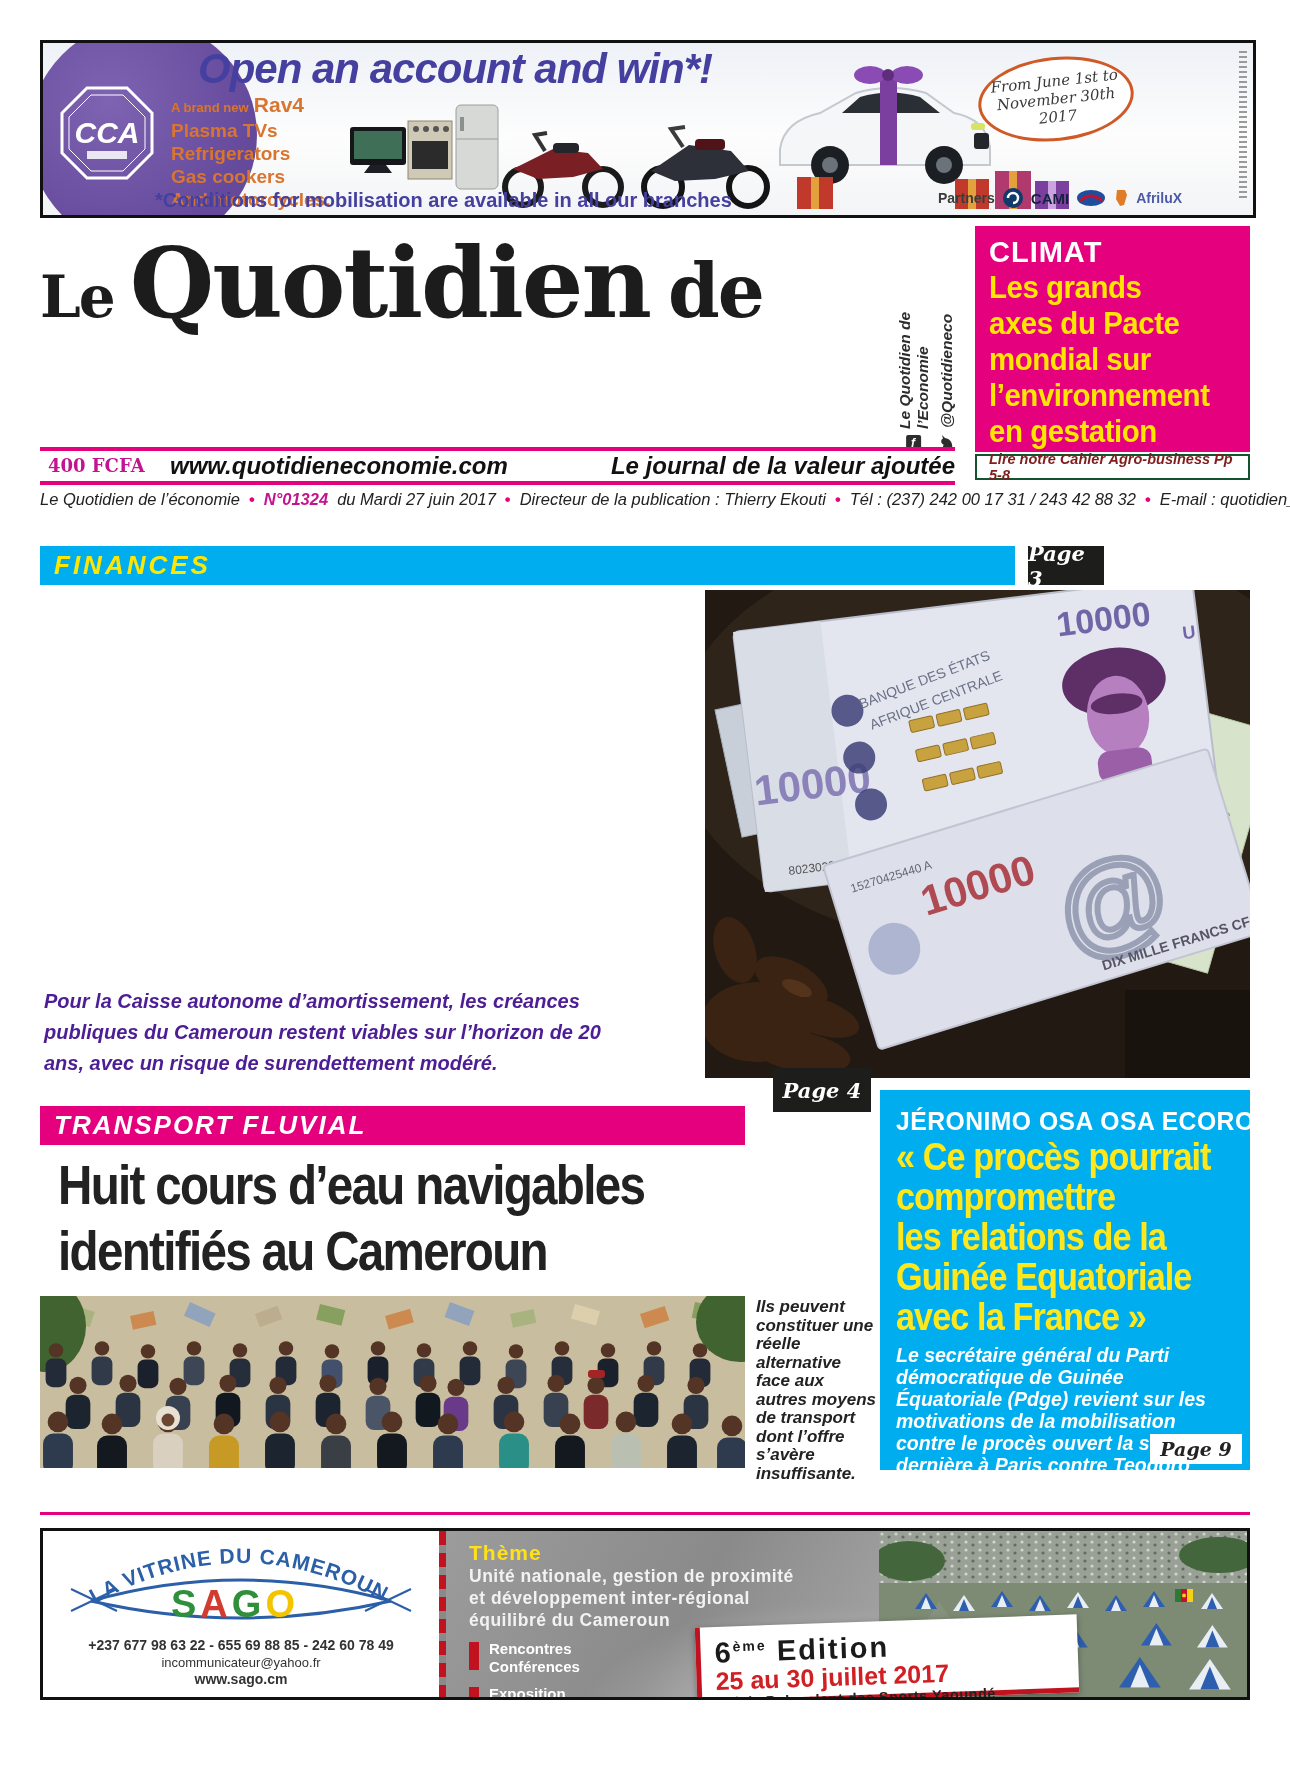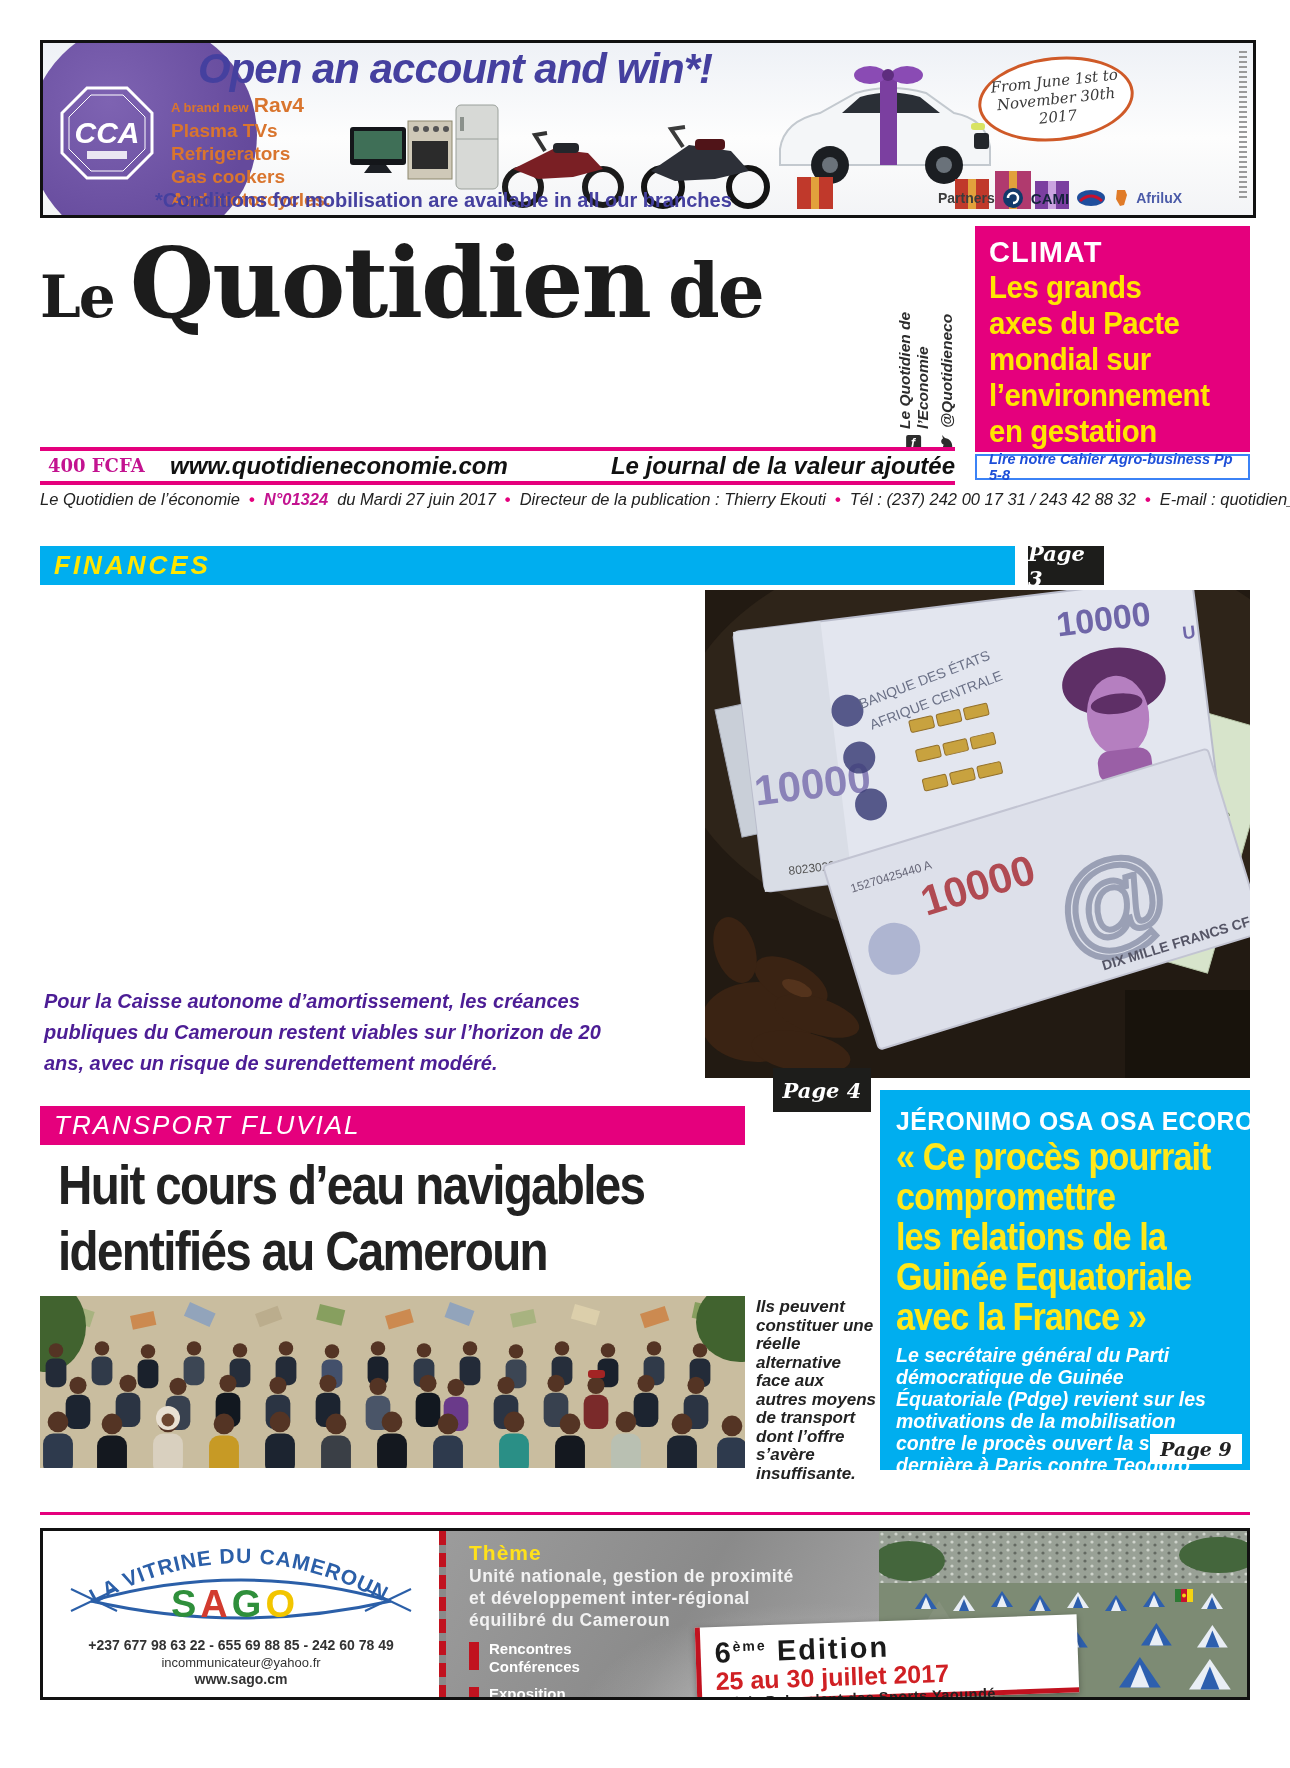--- a/index.html
+++ b/index.html
@@ -40,23 +40,23 @@
   .vtxt{writing-mode:vertical-rl;transform:rotate(180deg);font-size:15.5px;font-weight:bold;font-style:italic;
         color:#2d2d2d;display:flex;align-items:center;gap:6px;}
   .fb-ic{width:15px;height:15px;background:#2d2d2d;color:#fff;font-weight:bold;font-size:12px;
          display:flex;align-items:center;justify-content:center;transform:rotate(90deg);border-radius:2px;}
 
   
   .climat{left:975px;top:226px;width:275px;height:226px;background:#e5007d;padding:10px 14px;box-sizing:border-box;}
   .climat .kick{color:#fff;font-weight:bold;font-size:29px;letter-spacing:1px;}
   .climat .hl{color:#ffe600;font-weight:bold;font-size:32px;line-height:36px;letter-spacing:-0.5px;
               transform:scaleX(.92);transform-origin:left;white-space:nowrap;}
-  .climat-note{left:975px;top:454px;width:275px;height:26px;background:#fff;border:2px solid #3b82f6;
+  .climat-note{left:975px;top:454px;width:275px;height:26px;background:#fff;border:2px solid #14532d;
                box-sizing:border-box;display:flex;align-items:center;justify-content:center;
-               font-size:14.5px;font-weight:bold;font-style:italic;color:#1d4ed8;padding-left:12px;}
+               font-size:14.5px;font-weight:bold;font-style:italic;color:#7f1d1d;padding-left:12px;}
 
   .rule{background:#e5007d;height:4px;}
   .priceline{left:40px;top:452px;width:915px;height:28px;}
   .price{position:absolute;left:8px;top:3px;font-family:"DejaVu Serif",serif;font-weight:bold;
          font-size:18px;color:#c31390;}
   .site{position:absolute;left:130px;top:0;font-size:24px;font-weight:bold;font-style:italic;color:#111;}
   .slogan{position:absolute;right:0;top:0;font-size:24px;font-weight:bold;font-style:italic;color:#111;}
 
   .folio{left:40px;top:490px;width:1210px;font-size:16.5px;font-style:italic;color:#222;
          display:flex;gap:9px;white-space:nowrap;}
@@ -73,21 +73,21 @@
   
   .hl-main{left:40px;top:584px;width:680px;color:#222;font-weight:bold;font-size:81px;line-height:97px;
            letter-spacing:-3px;}
   .hl-main div{transform:scaleX(.84);transform-origin:left;white-space:nowrap;}
   .standfirst{left:44px;top:986px;width:600px;font-size:20px;font-weight:bold;font-style:italic;
               color:#4c1d95;line-height:31px;}
   .photo1{left:705px;top:590px;width:545px;height:488px;}
 
   
   .sec-tr{left:40px;top:1106px;width:705px;background:#e5007d;}
-  .sec-tr span{color:#fff;font-size:26px;font-weight:normal;font-style:italic;letter-spacing:2px;}
+  .sec-tr span{color:#fff;font-size:26px;font-weight:bold;font-style:italic;letter-spacing:2px;}
   .hl-tr{left:58px;top:1152px;width:720px;color:#222;font-weight:bold;font-size:56px;line-height:66px;letter-spacing:-2px;}
   .hl-tr div{transform:scaleX(.85);transform-origin:left;white-space:nowrap;}
   .gphoto{left:40px;top:1296px;width:705px;height:172px;}
   .caption{left:756px;top:1298px;width:120px;font-size:17px;font-weight:bold;font-style:italic;
            color:#222;line-height:18.5px;}
 
   
   .guinee{left:880px;top:1090px;width:370px;height:380px;background:#00aeef;padding:16px 16px;box-sizing:border-box;}
   .guinee .kick{color:#fff;font-weight:bold;font-size:26px;letter-spacing:0.5px;white-space:nowrap;
                 transform:scaleX(.95);transform-origin:left;}

